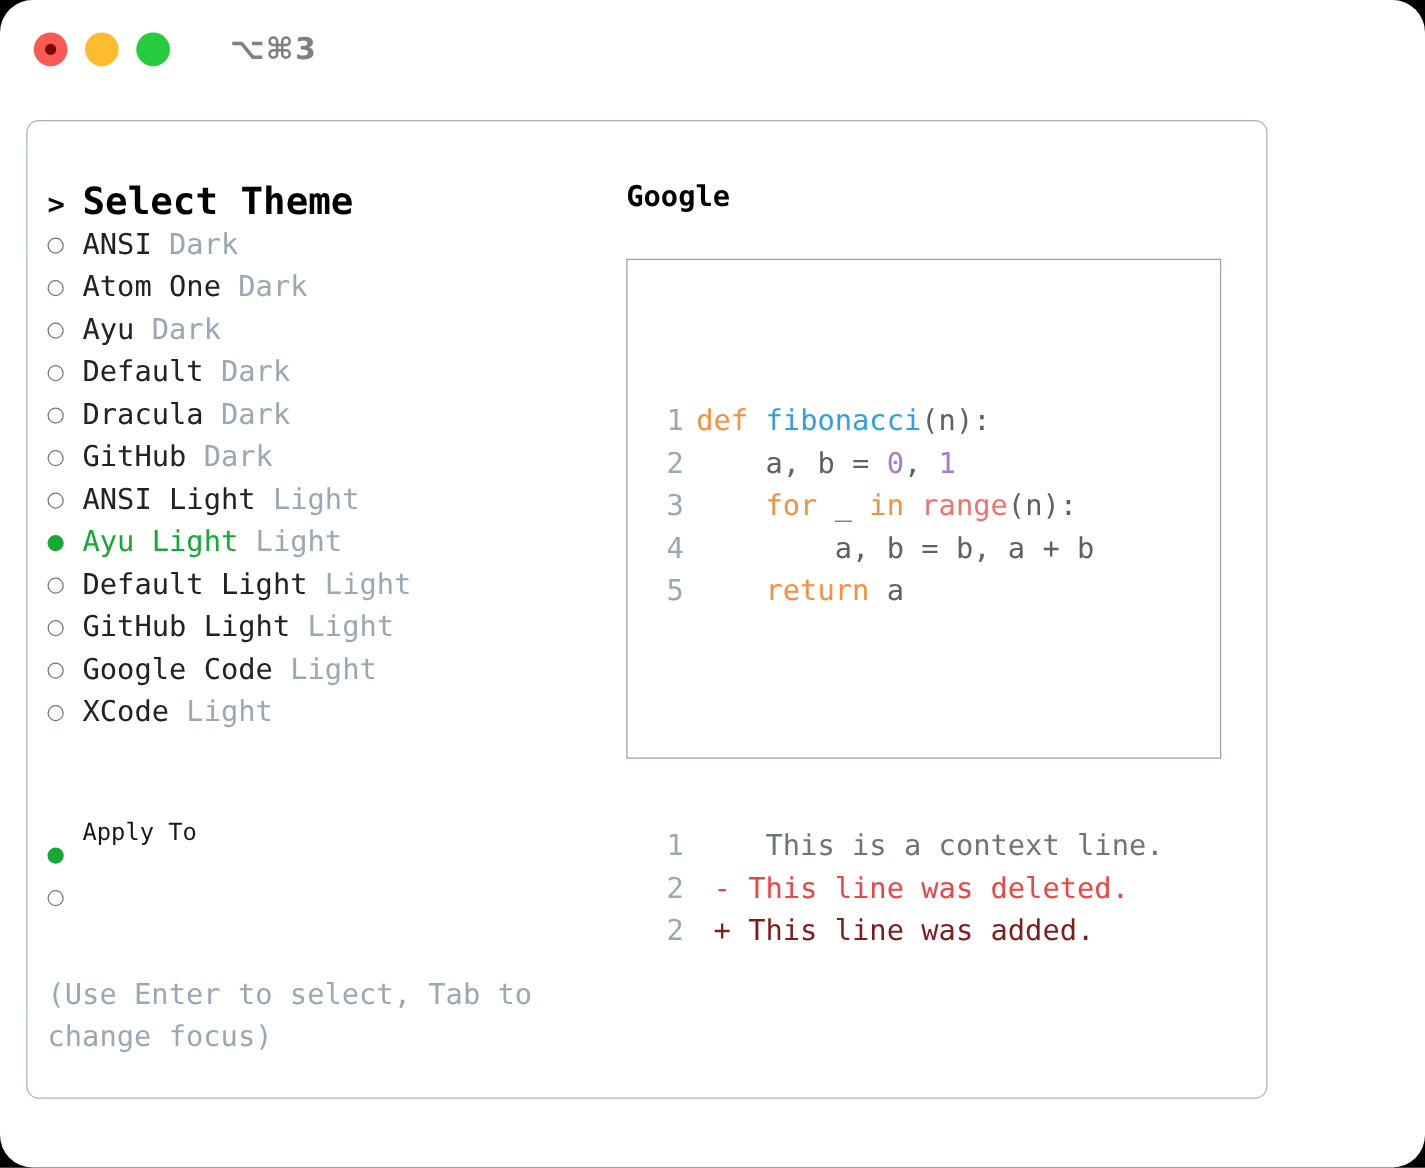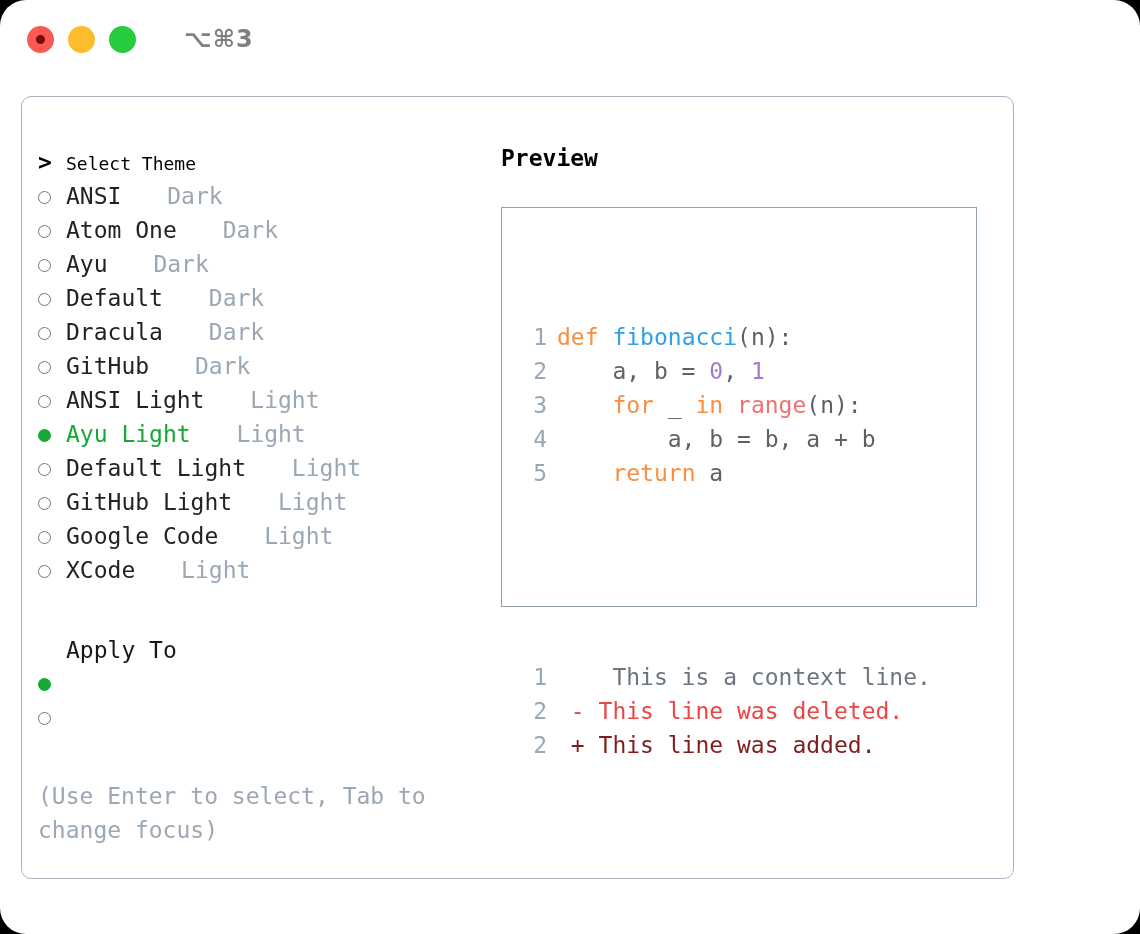--- a/index.html
+++ b/index.html
@@ -125,30 +125,31 @@
     width: 13px;
     height: 13px;
     border-radius: 50%;
     box-sizing: border-box;
   }
   .bullet.off { border: 1.6px solid #6c7884; background: transparent; }
   .bullet.on  { background: #16a834; border: 1.6px solid #16a834; }
 
   .section-title {
     color: #000000;
-    font-weight: normal;
-    font-size: 18px;
+    font-weight: bold;
+    font-size: 30px;
   }
   .item-name { color: #222222; }
   .item-name.selected { color: #16a834; }
-  .item-tag  { color: #9aa7b4; margin-left: 32px; }
+  .item-tag  { color: #9aa7b4; }
 
   .plain-header {
     color: #181818;
-    font-size: 23px;
+    font-size: 19px;
+    margin-top: 16px;
   }
 
   .apply-gap { height: 46px; }
 
   .hint {
     margin-top: 44px;
     color: #9aa7b4;
     font-size: 23px;
     line-height: 34px;
     width: 410px;
@@ -254,21 +255,21 @@
 
         <div id="apply-list">
             <div class="row"><span class="bullet-wrap"><span class="bullet on"></span></span></div>
             <div class="row"><span class="bullet-wrap"><span class="bullet off"></span></span></div>
           </div>
 
         <div class="hint">(Use Enter to select, Tab to change focus)</div>
       </div>
 
       <div class="right-col">
-        <div class="preview-title">Preview</div>
+        <div class="preview-title">Google</div>
 
         <div class="preview-box">
           <div class="code">
             <div id="code-lines"><div class="code-line"><span class="lineno">1</span><span class="code-text"><span class="tok-kw">def</span><span class="tok-pl"> </span><span class="tok-fn">fibonacci</span><span class="tok-pl">(n):</span></span></div><div class="code-line"><span class="lineno">2</span><span class="code-text"><span class="tok-pl">    a, b = </span><span class="tok-num">0</span><span class="tok-pl">, </span><span class="tok-num">1</span></span></div><div class="code-line"><span class="lineno">3</span><span class="code-text"><span class="tok-pl">    </span><span class="tok-kw">for</span><span class="tok-pl"> _ </span><span class="tok-kw">in</span><span class="tok-pl"> </span><span class="tok-bi">range</span><span class="tok-pl">(n):</span></span></div><div class="code-line"><span class="lineno">4</span><span class="code-text"><span class="tok-pl">        a, b = b, a + b</span></span></div><div class="code-line"><span class="lineno">5</span><span class="code-text"><span class="tok-pl">    </span><span class="tok-kw">return</span><span class="tok-pl"> a</span></span></div></div>
             <div class="blank-line"></div>
             <div id="diff-lines"><div class="code-line"><span class="lineno">1</span><span class="code-text diff-ctx">    This is a context line.</span></div><div class="code-line"><span class="lineno">2</span><span class="code-text diff-del"> - This line was deleted.</span></div><div class="code-line"><span class="lineno">2</span><span class="code-text diff-add"> + This line was added.</span></div></div>
           </div>
         </div>
       </div>
 

